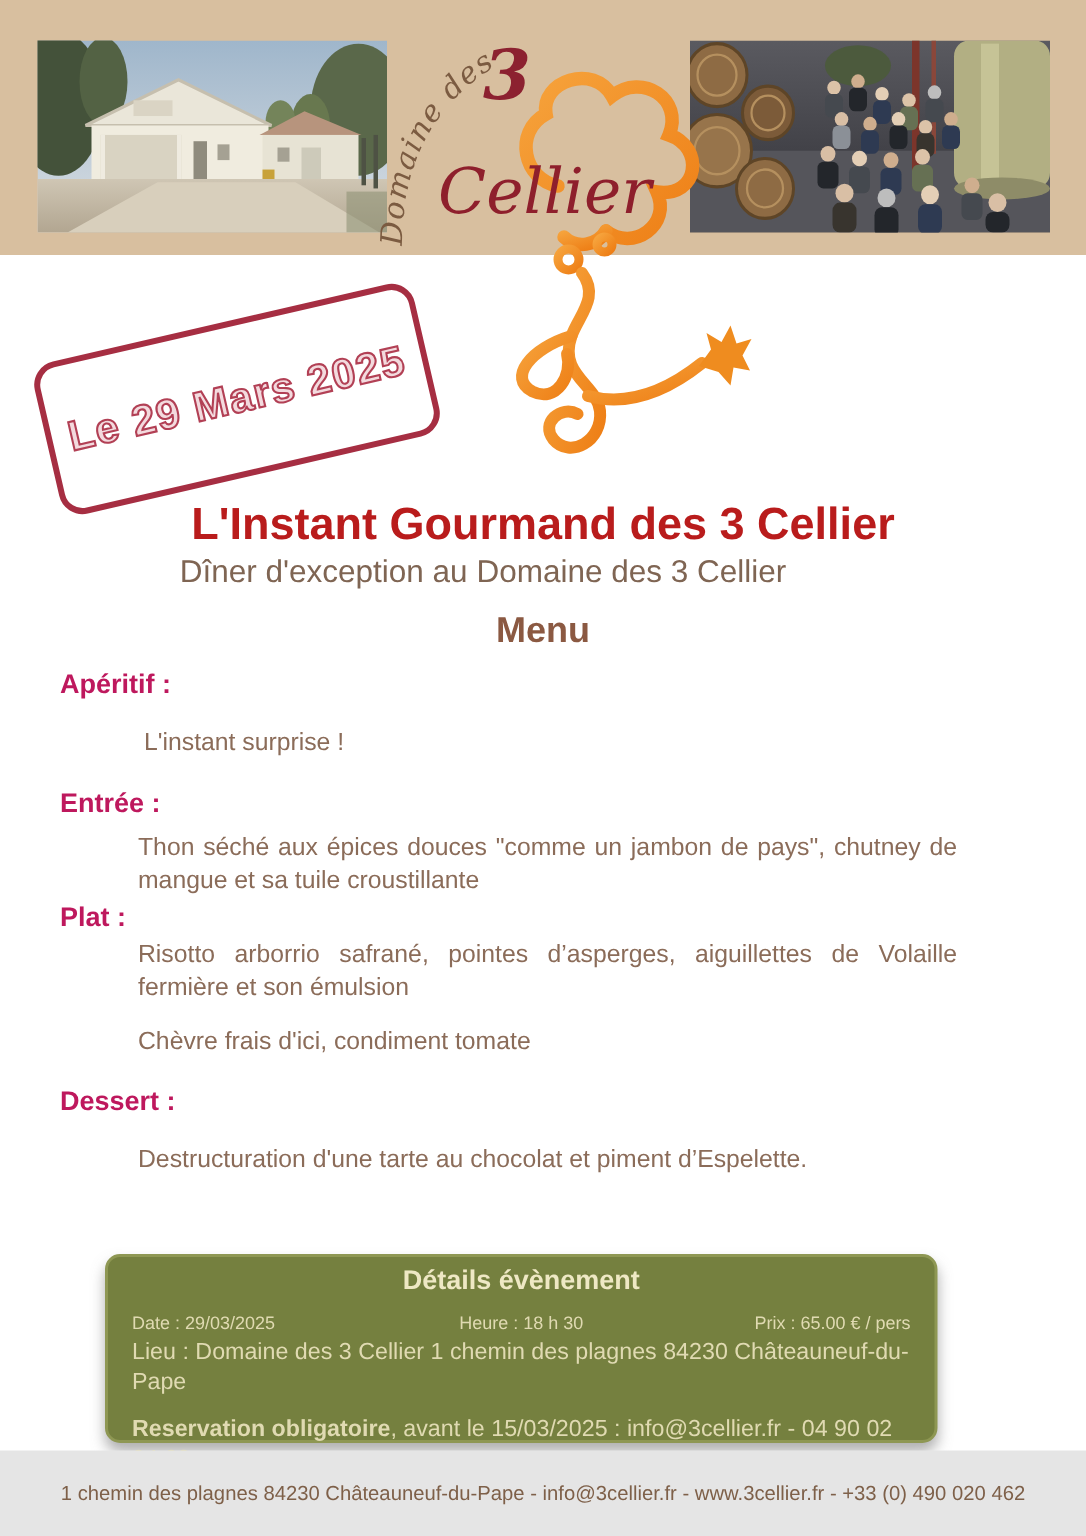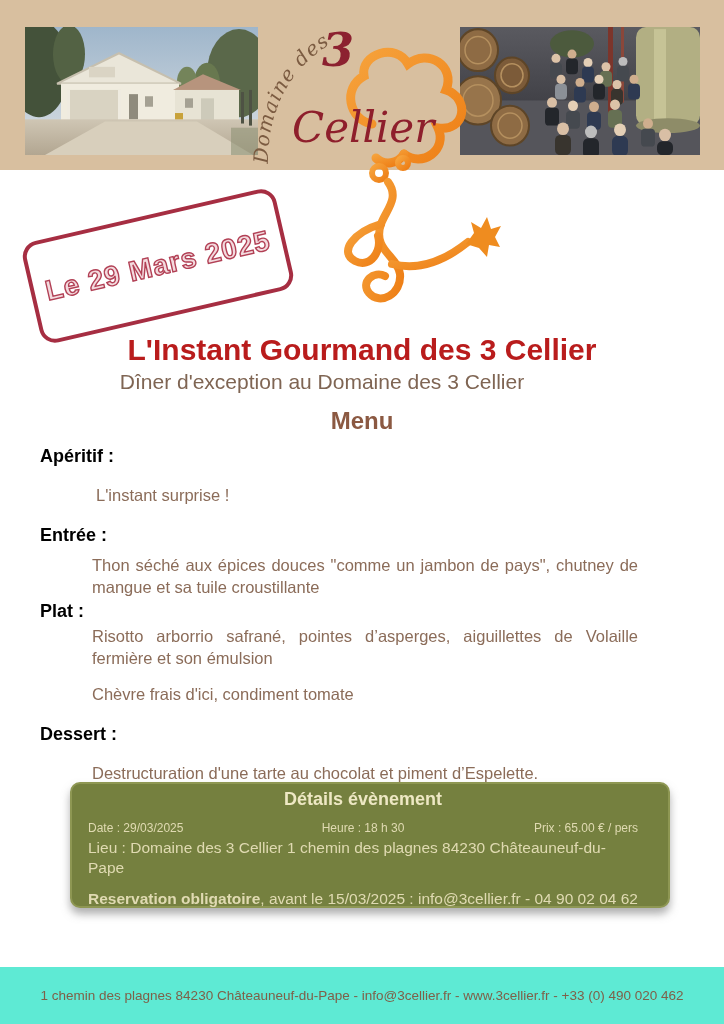--- a/index.html
+++ b/index.html
@@ -31,44 +31,44 @@
   .subtitle{
     position:absolute;left:0;top:370px;width:644px;text-align:center;
     font-size:21px;color:#7f6553;
   }
   .menu-heading{
     position:absolute;left:0;top:407px;width:724px;text-align:center;
     font-size:24px;font-weight:bold;color:#8b5942;
   }
   
   .menu{position:absolute;left:40px;top:437px;width:600px;}
-  .menu .label{font-size:18px;font-weight:bold;color:#000000;line-height:22px;}
+  .menu .label{font-size:18px;font-weight:bold;color:#be185d;line-height:22px;}
   .menu p{
     margin:0 0 0 52px;width:546px;font-size:16.5px;color:#8b6c59;
     line-height:22px;text-align:justify;
   }
   .menu p.last-left{text-align:left;}
   
   .details{
-    position:absolute;left:70px;top:782px;width:600px;height:126px;box-sizing:border-box;
+    position:absolute;left:70px;top:836px;width:555px;height:126px;box-sizing:border-box;
     background:#75803f;border:2px solid #8e9753;border-radius:10px;
-    padding:4px 30px 10px 16px;color:#e0dab2;
+    padding:4px 16px 10px 16px;color:#e0dab2;
     box-shadow:0 6px 9px rgba(110,110,110,0.55);
   }
   .d-title{text-align:center;font-size:18px;font-weight:bold;color:#eee8c4;line-height:22px;}
   .d-row1{display:flex;margin-top:8px;font-size:12px;line-height:20px;}
   .d-row1 span{flex:1;}
   .d-row1 .mid{text-align:center;}
   .d-row1 .right{text-align:right;}
   .d-lieu{font-size:15.5px;line-height:20px;}
   .d-res{margin-top:11px;font-size:15.5px;line-height:20px;}
   .d-res b{font-weight:bold;}
   
   .footer{
-    position:absolute;left:0;top:967px;width:724px;height:57px;background:#5eead4;
+    position:absolute;left:0;top:967px;width:724px;height:57px;background:#e5e5e5;
     display:flex;align-items:center;justify-content:center;
   }
   .footer span{font-size:13.5px;color:#7e6049;}
 </style>
 </head>
 <body>
 
 <div class="page">
 
   <div class="banner">

